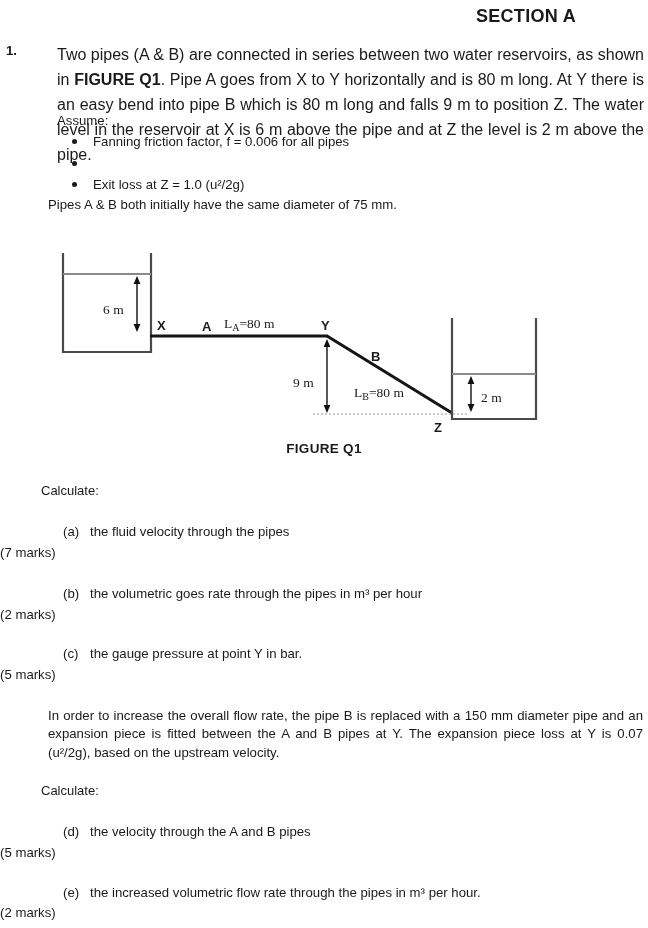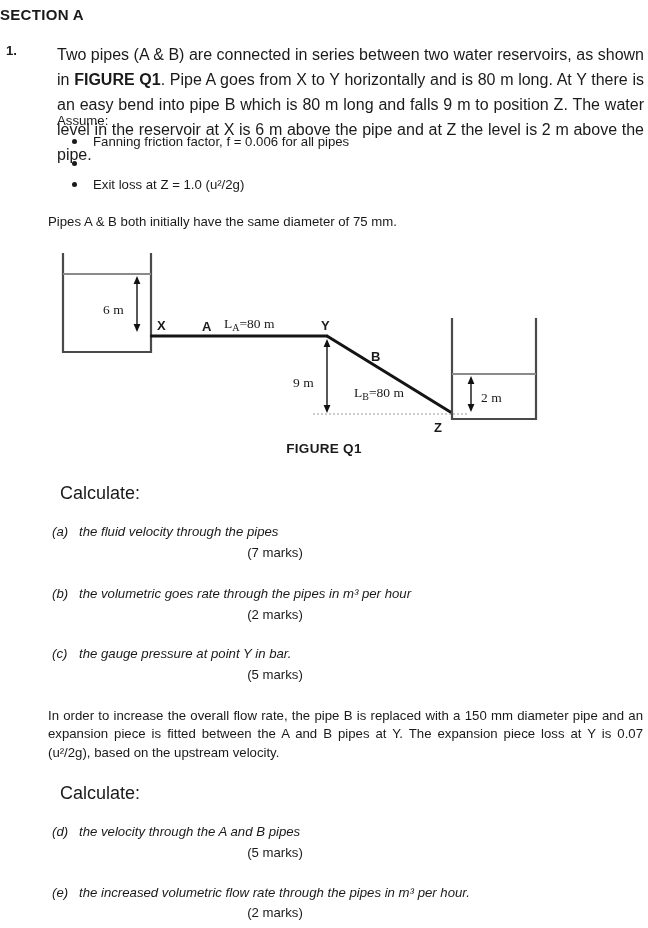--- a/index.html
+++ b/index.html
@@ -1,34 +1,34 @@
 <!DOCTYPE html>
 <html><head>
 <meta charset="utf-8">
 <style>
   html,body{margin:0;padding:0;background:#ffffff;}
   body{width:648px;height:928px;position:relative;overflow:hidden;
        font-family:"Liberation Sans",sans-serif;color:#1a1a1a;}
   .abs{position:absolute;}
-  .section-title{top:6px;left:0;width:576px;text-align:left;
-                 font-weight:bold;font-size:15px;letter-spacing:.3px;}
+  .section-title{top:6px;left:0;width:576px;text-align:right;
+                 font-weight:bold;font-size:18px;letter-spacing:.3px;}
   .q-num{top:43px;left:6px;font-weight:bold;font-size:13.2px;}
   .q-para{top:42px;left:57px;width:587px;font-size:16px;line-height:25px;
           text-align:justify;}
   .assume{top:113px;left:57px;font-size:13.2px;}
   .bullet-row{left:72px;font-size:13.2px;}
   .dot{display:inline-block;width:5px;height:5px;border-radius:50%;
        background:#1a1a1a;vertical-align:2px;margin-right:16px;}
-  .diam-note{top:214px;left:48px;font-size:13.2px;}
+  .diam-note{top:197px;left:48px;font-size:13.2px;}
   .fig-caption{top:441px;left:0;width:648px;text-align:center;
                font-weight:bold;font-size:13.5px;letter-spacing:.3px;}
-  .calc-label{left:60px;font-size:18px;}
-  .item-row{left:52px;font-size:13.2px;font-style:italic;}
+  .calc-label{left:41px;font-size:13px;}
+  .item-row{left:63px;font-size:13.2px;}
   .item-label{display:inline-block;width:27px;}
-  .marks-row{left:0;width:550px;text-align:center;font-size:13.2px;}
+  .marks-row{left:0;width:550px;text-align:left;font-size:13.2px;}
   .para2{top:707px;left:48px;width:595px;font-size:13.2px;line-height:18.4px;
          text-align:justify;}
   svg text{fill:#1a1a1a;}
   .fig-serif{font-family:"Liberation Serif",serif;font-size:13.5px;}
   .fig-bold{font-family:"Liberation Sans",sans-serif;font-size:13px;font-weight:bold;}
   .arrowhead{fill:#111111;stroke:none;}
 </style>
 </head>
 <body>
 

